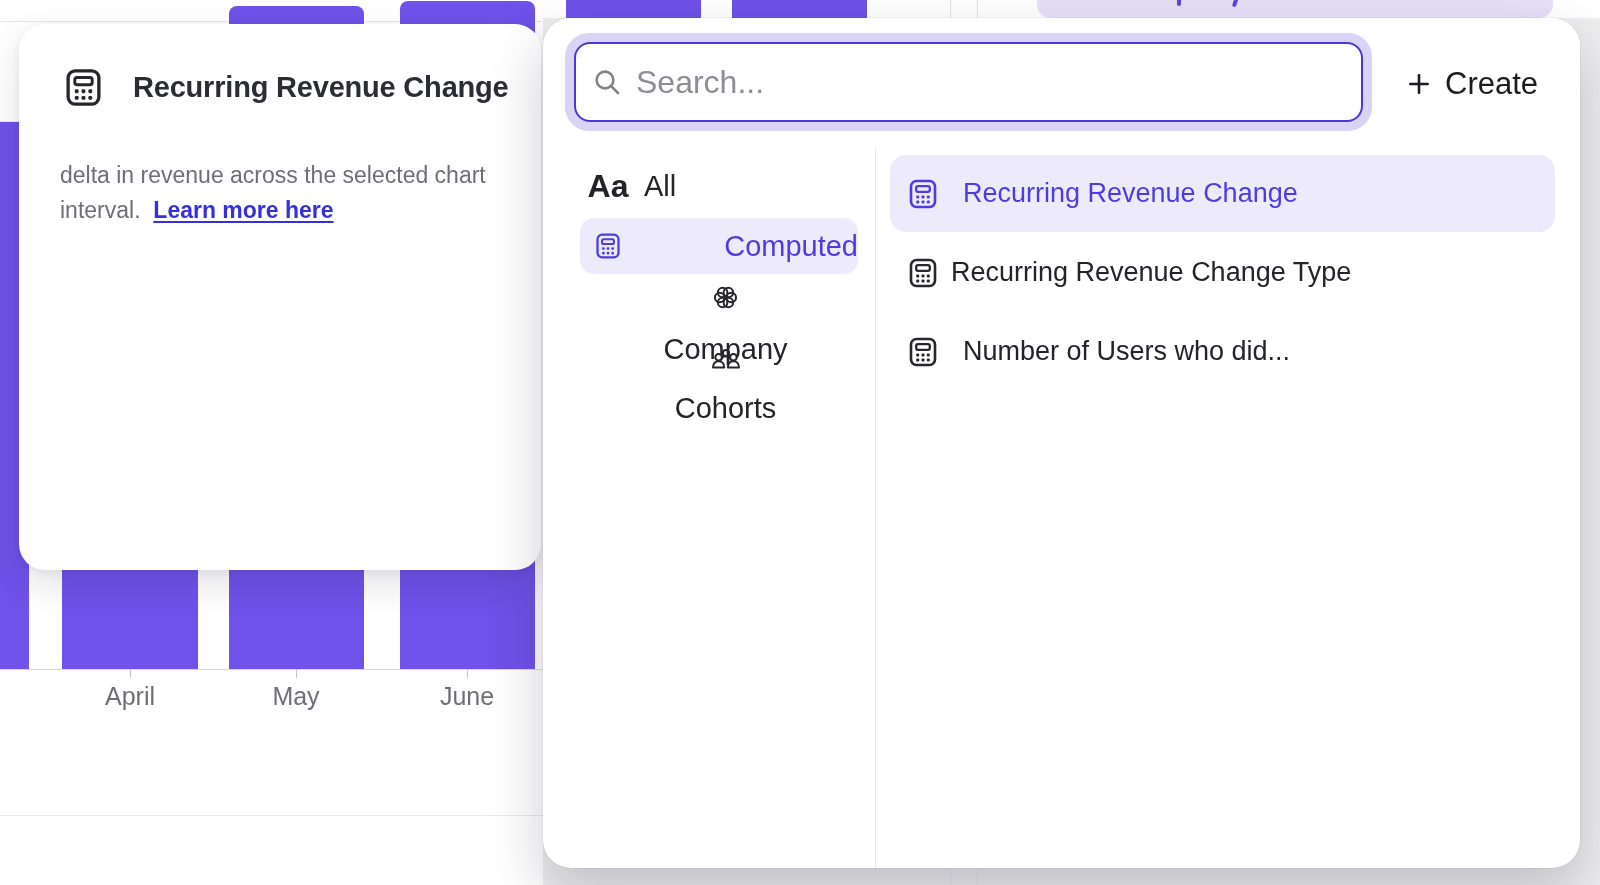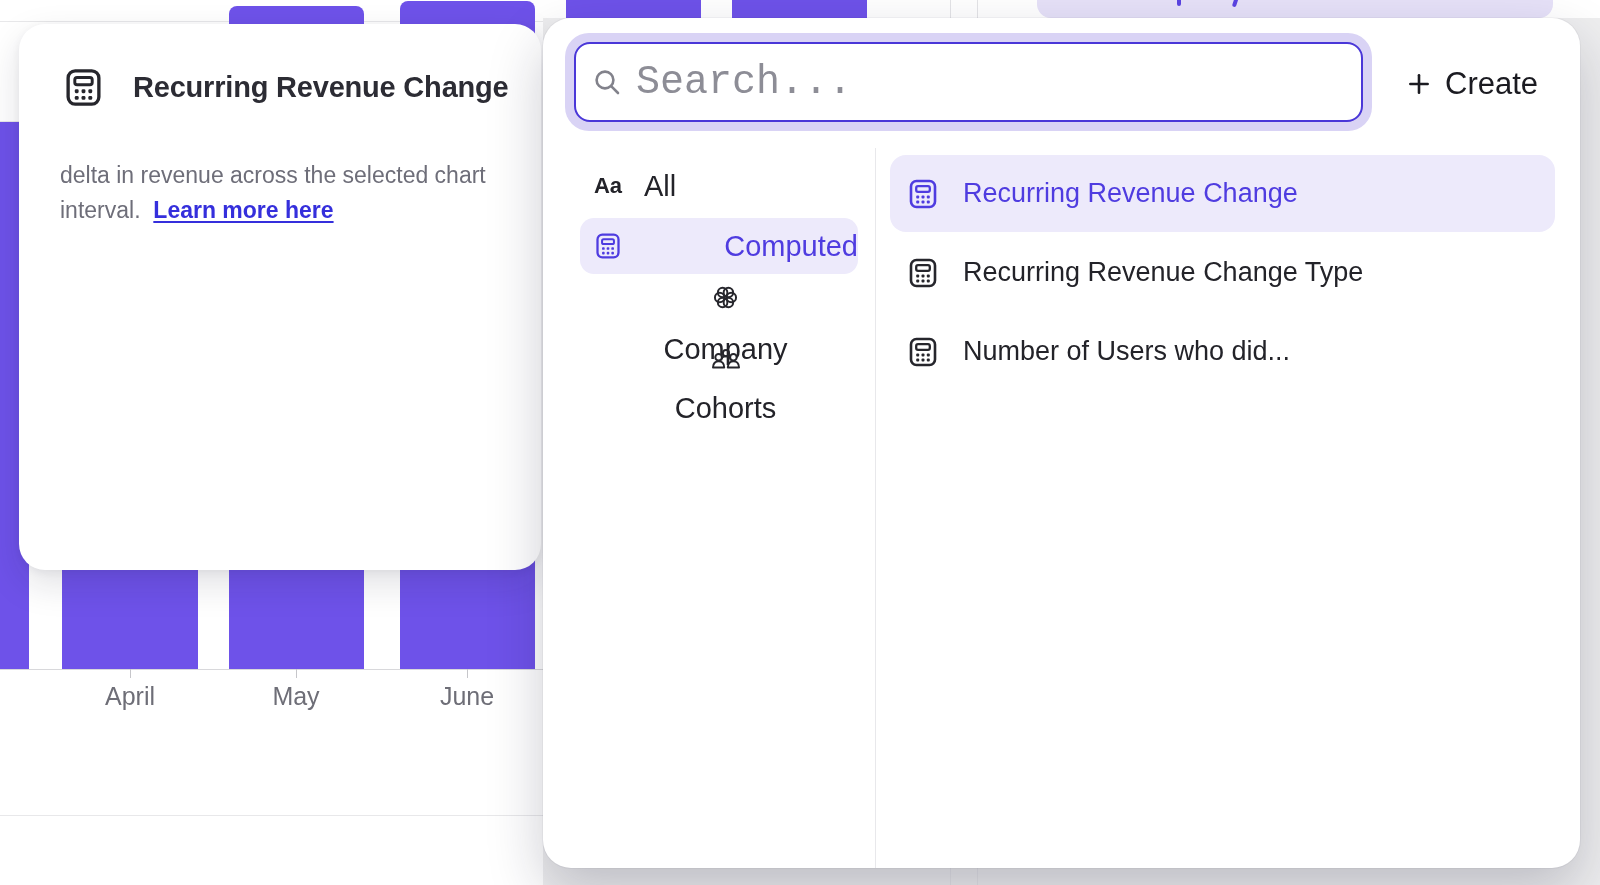--- a/index.html
+++ b/index.html
@@ -34,36 +34,36 @@
 
   
   .picker-panel { position:absolute; left:543px; top:18px; width:1037px; height:850px;
                   background:#fff; border-radius:28px;
                   box-shadow:0 0 0 1px rgba(20,20,40,.04), 0 24px 55px rgba(25,25,50,.22); }
   .search-halo { position:absolute; left:22px; top:15px; width:807px; height:98px;
                  background:var(--halo-color,#d9d3f5); border-radius:24px; }
   .search-box { position:absolute; inset:9px; background:#fff; border:2px solid var(--search-border,#4a37d8);
                 border-radius:16px; display:flex; align-items:center; padding-left:16px; gap:14px; }
   .search-box svg { flex:0 0 auto; color:#82828b; }
-  .search-box input { border:none; outline:none; flex:1; font-family:Liberation Mono, monospace;
-                      font-size:40px; color:#2a2a31; background:transparent; min-width:0; }
+  .search-box input { border:none; outline:none; flex:1; font-family:Liberation Sans, sans-serif;
+                      font-size:32px; color:#2a2a31; background:transparent; min-width:0; }
   .search-box input::placeholder { color:#8d8d96; }
   .create-btn { position:absolute; left:853px; top:40px; height:52px; display:flex; align-items:center;
                 gap:13px; padding:0 10px; font-size:31px; color:#1b1b21; background:none; border:none;
                 cursor:pointer; font-family:"Liberation Sans",sans-serif; }
   .create-btn svg { color:#1b1b21; }
 
   .filter-col { position:absolute; left:0; top:130px; width:332px; bottom:0; }
   .filter-item { position:absolute; left:37px; width:278px; height:56px; border-radius:14px;
                  display:flex; align-items:center; padding-left:13px; gap:21px;
                  font-size:29px; color:#232329; cursor:pointer; }
   .filter-item .f-icon { width:30px; display:flex; justify-content:center; color:#26262c; }
   .filter-item.selected { background:var(--selected-bg,#edeafb); color:var(--accent-text,#4f3ce0);justify-content:space-between; }
   .filter-item.selected .f-icon { color:var(--accent-text,#4f3ce0); }
-  .aa-glyph { font-size:22px; font-weight:600; color:#232329; }
+  .aa-glyph { font-size:32px; font-weight:600; color:#232329; }
 
   .v-divider { position:absolute; left:332px; top:130px; bottom:0; width:1px; background:#e8e8eb; }
 
   .result-row { position:absolute; left:347px; width:665px; height:77px; border-radius:16px;
                 display:flex; align-items:center; padding-left:17px; gap:24px;
                 font-size:27px; color:#232329; cursor:pointer; }
   .result-row .r-icon { display:flex; color:#26262c; }
   .result-row.selected { background:var(--selected-bg,#edeafb); color:var(--accent-text,#4f3ce0); }
   .result-row.selected .r-icon { color:var(--accent-text,#4f3ce0); }
 </style>
@@ -219,21 +219,21 @@
     <div class="v-divider"></div>
 
     <div class="result-row selected" style="top:137px;">
       <span class="r-icon">
         <svg width="32" height="32" viewBox="0 0 32 32">
             <use href="#calc-icon"></use>
           </svg>
       </span>
       <span>Recurring Revenue Change</span>
     </div>
-    <div class="result-row" style="top:216px;">
+    <div class="result-row" style="top:216px;gap:12px;">
       <span class="r-icon">
         <svg width="32" height="32" viewBox="0 0 32 32">
             <use href="#calc-icon"></use>
           </svg>
       </span>
       <span>Recurring Revenue Change Type</span>
     </div>
     <div class="result-row" style="top:295px;">
       <span class="r-icon">
         <svg width="32" height="32" viewBox="0 0 32 32">

